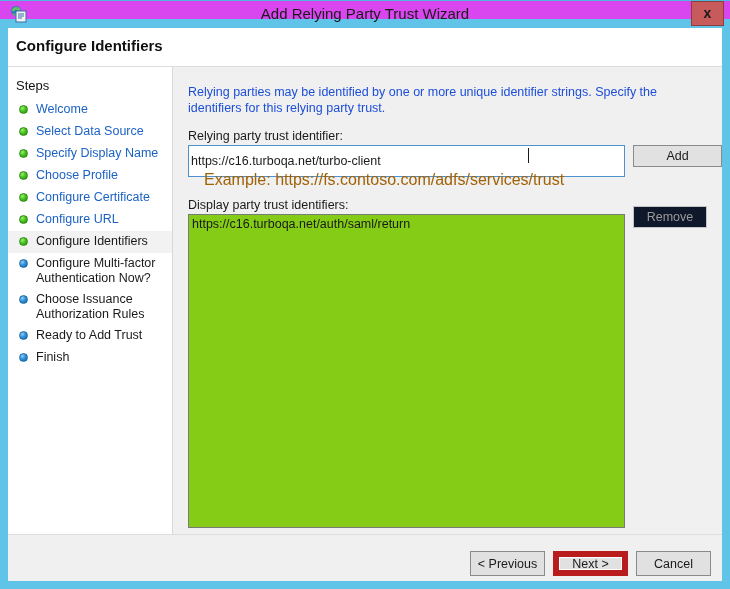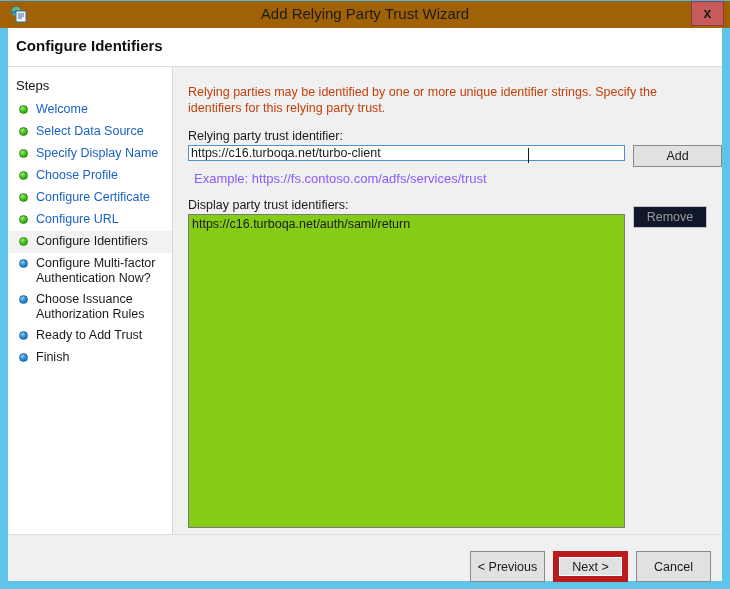--- a/index.html
+++ b/index.html
@@ -19,22 +19,22 @@
     box-sizing: border-box;
     background: #5fc4e8;
     overflow: hidden;
   }
 
   
   .titlebar {
     position: absolute;
     left: 0; top: 0;
     width: 730px;
-    height: 28px;
-    background: #a16207;
+    height: 19px;
+    background: #d946ef;
   }
   .title-icon {
     position: absolute;
     left: 10px; top: 5px;
     width: 18px; height: 18px;
   }
   .title-text {
     position: absolute;
     left: 0; top: 0;
     width: 730px;
@@ -157,32 +157,32 @@
     width: 549px;
     height: 467px;
     background: #f0f0f0;
   }
   .intro {
     position: absolute;
     left: 15px; top: 17px;
     width: 518px;
     font-size: 12.5px;
     line-height: 16px;
-    color: #c2410c;
+    color: #1d4ed8;
   }
   .label-identifier {
     position: absolute;
     left: 15px; top: 62px;
     font-size: 12.5px;
     color: #1a1a1a;
   }
   .id-input {
     position: absolute;
     left: 15px; top: 78px;
-    width: 437px; height: 16px;
+    width: 437px; height: 32px;
     box-sizing: border-box;
     background: #ffffff;
     border: 1px solid #4c92d0;
     font-family: "Liberation Sans", sans-serif;
     font-size: 12.5px;
     color: #1a1a1a;
     padding: 0 2px;
     outline: none;
   }
   .caret {
@@ -211,23 +211,23 @@
   .btn-add {
     left: 460px; top: 78px;
     width: 89px; height: 22px;
   }
   .btn-remove {
     left: 460px; top: 139px;
     width: 74px; height: 22px;
   }
   .example {
     position: absolute;
-    left: 21px; top: 104px;
-    font-size: 13px;
-    color: #8b5cf6;
+    left: 31px; top: 104px;
+    font-size: 16px;
+    color: #a16207;
   }
   .label-identifiers {
     position: absolute;
     left: 15px; top: 131px;
     font-size: 12.5px;
     color: #1a1a1a;
   }
   .listbox {
     position: absolute;
     left: 15px; top: 147px;
@@ -253,21 +253,21 @@
     background: #f0f0f0;
   }
   .footer-rule {
     position: absolute;
     left: 8px; top: 534px;
     width: 714px; height: 1px;
     background: #dddddd;
   }
   .btn-nav {
     position: absolute;
-    width: 75px; height: 31px;
+    width: 75px; height: 25px;
     top: 551px;
   }
   .btn-prev { left: 470px; }
   .btn-next {
     left: 553px;
     border: 6px solid #b91c1c;
     box-shadow: inset 0 0 0 1px #ffffff;
   }
   .btn-cancel { left: 636px; }
 </style>

